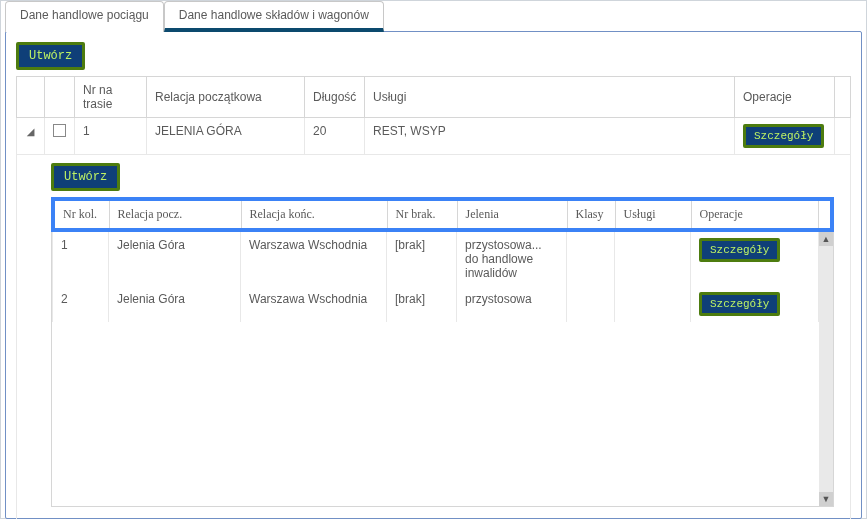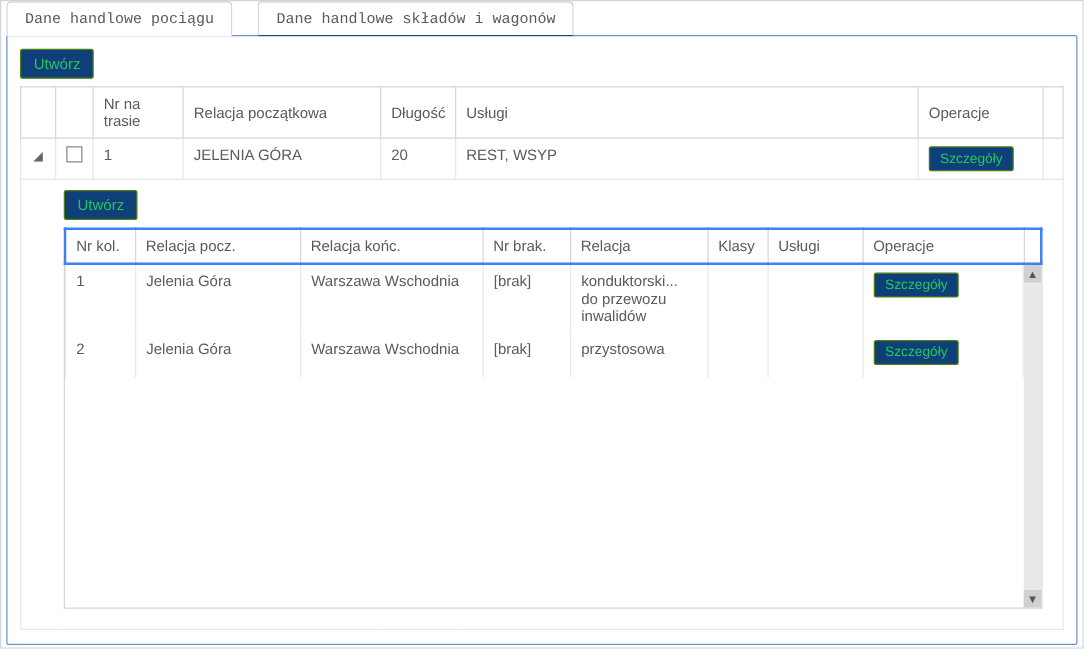--- a/index.html
+++ b/index.html
@@ -1,43 +1,43 @@
 <!DOCTYPE html>
 <html><head>
 <meta charset="utf-8">
 <style>
   * { box-sizing: border-box; }
   html, body { margin: 0; padding: 0; font-family: Verdana, Arial, sans-serif; font-size: 12px; color: #5a5a5a; background: #fff; }
   .frame { width: 867px; height: 519px; border: 1px solid #cfd5db; position: relative; }
   .tabs { display: flex; position: relative; top: 0; left: 4px; }
-  .tab { border: 1px solid #c8c8c8; border-bottom: none; border-top-left-radius: 4px; border-top-right-radius: 4px; padding: 6px 14px; background: #fff; color: #5a5a5a; margin-right: 20px; cursor: pointer; position: relative; z-index: 2; font-family: Liberation Mono, monospace; }
+  .tab { border: 1px solid #c8c8c8; border-bottom: none; border-top-left-radius: 4px; border-top-right-radius: 4px; padding: 6px 14px; background: #fff; color: #5a5a5a; margin-right: 0; cursor: pointer; position: relative; z-index: 2; }
   .tab.inactive { background: #fff; }
-  .tab.active { border-bottom: 1px solid #0c4a6e; }
+  .tab.active { border-bottom: 4px solid #0c4a6e; }
   .panel-border { border: 1px solid #7190c5; border-radius: 2px; margin: 0 4px 4px 4px; height: 488px; position: relative; top: -1px; padding: 10px; }
   .toolbar { display: flex; gap: 6px; margin-bottom: 6px; }
-  .btn { background: #0f3f78; color: #22c55e; border: 1px solid #4d7c0f; padding: 4px 10px; font-size: 12px; cursor: pointer; font-family: Liberation Sans, sans-serif; border-radius: 2px; }
+  .btn { background: #0f3f78; color: #bef264; border: 3px solid #4d7c0f; padding: 4px 10px; font-size: 12px; cursor: pointer; font-family: Liberation Mono, monospace; border-radius: 2px; }
   .btn-sm { padding: 3px 8px; font-size: 11px; }
   table { border-collapse: collapse; width: 100%; table-layout: fixed; }
   th { text-align: left; font-weight: normal; border: 1px solid #d6d6d6; background: #fff; padding: 6px 8px; color: #5a5a5a; }
   td { border: 1px solid #e8e8e8; padding: 6px 8px; vertical-align: top; }
   .outer-grid { width: 100%; border: 1px solid #d6d6d6; }
   .col-expand { width: 28px; text-align: center; }
   .col-check { width: 30px; text-align: center; }
   .col-nr { width: 72px; }
   .col-stacja { width: 158px; }
   .col-dl { width: 60px; }
   .col-uslugi { }
   .col-oper { width: 100px; }
   .col-scroll { width: 16px; padding: 0; }
   .expand-tri { font-size: 10px; cursor: pointer; user-select: none; color: #666; }
   .chk { width: 13px; height: 13px; border: 1px solid #888; display: inline-block; background: #fff; }
   .detail-row td.holder { padding: 0 16px 16px 34px; border-top: none; }
   .inner-wrap { background: #fff; }
   .inner-toolbar { padding: 8px 0 6px 0; }
-  .inner-grid { border: 2px solid #3b82f6; }
+  .inner-grid { border: 4px solid #3b82f6; font-family: Liberation Serif, serif; }
   .inner-body-row td { height: 36px; }
   .vscroll { position: absolute; right: 0; top: 0; bottom: 0; width: 14px; background: #e9e9e9; }
   .vscroll .up, .vscroll .down { position: absolute; left: 0; width: 14px; height: 14px; background: #d0d0d0; font-size: 9px; text-align: center; line-height: 14px; color: #555; }
   .vscroll .up { top: 0; }
   .vscroll .down { bottom: 0; }
   .inner-container { position: relative; height: 275px; border: 1px solid #d6d6d6; border-top: none; }
   .inner-scroll-content { position: absolute; left: 0; right: 14px; top: 0; bottom: 0; overflow: hidden; }
   .inner-scroll-content table { border: none; }
   .inner-scroll-content td { border-left: 1px solid #e8e8e8; border-right: 1px solid #e8e8e8; border-top: none; border-bottom: none; }
   .oper-cell { text-align: left; }
@@ -116,21 +116,21 @@
                     <col class="c-uslugi">
                     <col class="c-oper">
                     <col class="c-scroll">
                 </colgroup>
                 <thead>
                   <tr>
                     <th>Nr kol.</th>
                     <th>Relacja pocz.</th>
                     <th>Relacja końc.</th>
                     <th>Nr brak.</th>
-                    <th>Relacja</th>
+                    <th>Jelenia</th>
                     <th>Klasy</th>
                     <th>Usługi</th>
                     <th>Operacje</th>
                     <th></th>
                   </tr>
                 </thead>
               </table>
               <div class="inner-container">
                 <div class="inner-scroll-content">
                   <table>
@@ -143,21 +143,21 @@
                         <col class="c-klasy">
                         <col class="c-uslugi">
                         <col class="c-oper">
                     </colgroup>
                     <tbody>
                       <tr class="inner-body-row">
                         <td>1</td>
                         <td>Jelenia Góra</td>
                         <td>Warszawa Wschodnia</td>
                         <td>[brak]</td>
-                        <td>konduktorski... do przewozu inwalidów</td>
+                        <td>przystosowa... do handlowe inwalidów</td>
                         <td></td>
                         <td></td>
                         <td class="oper-cell"><button class="btn btn-sm">Szczegóły</button></td>
                       </tr>
                       <tr class="inner-body-row">
                         <td>2</td>
                         <td>Jelenia Góra</td>
                         <td>Warszawa Wschodnia</td>
                         <td>[brak]</td>
                         <td>przystosowa</td>

